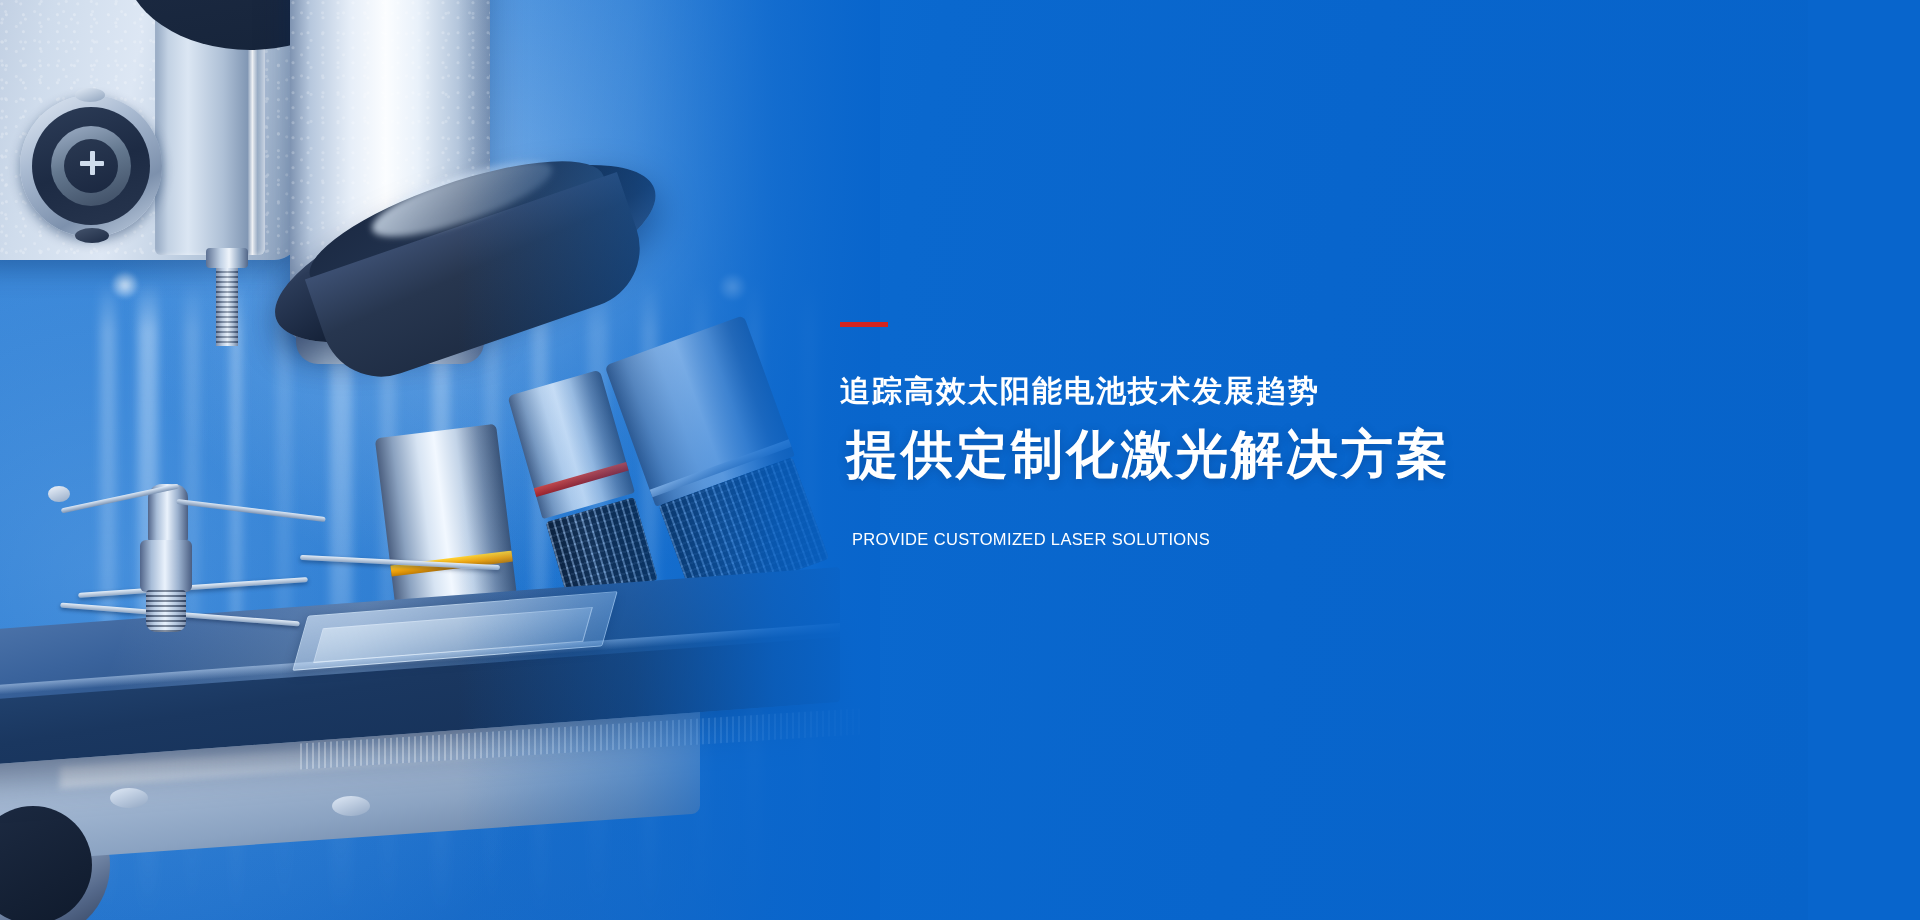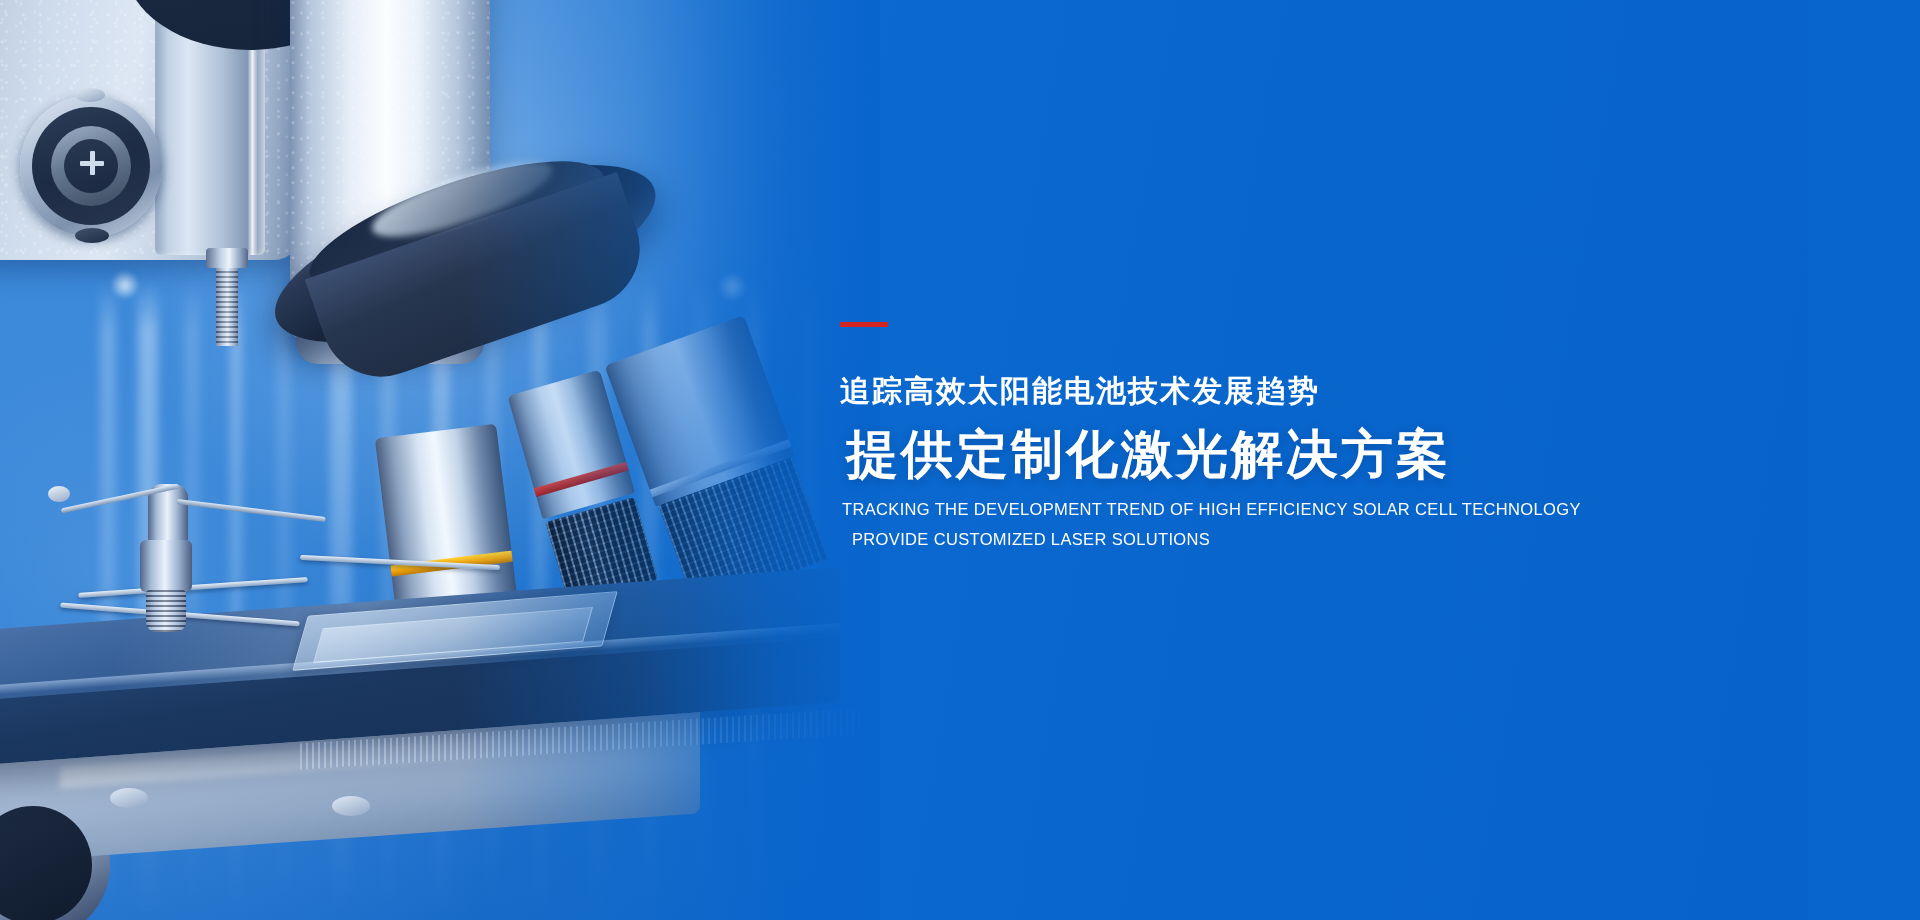--- a/index.html
+++ b/index.html
@@ -342,17 +342,16 @@
     <div class="lev-ball"></div>
 
     <div class="cond"></div>
     <div class="cond2"></div>
   </div>
 
   <div class="content">
     <div class="rule"></div>
     <div class="kicker">追踪高效太阳能电池技术发展趋势</div>
     <div class="headline">提供定制化激光解决方案</div>
-    <div class="sub1">TRACKING THE DEVELOPMENT TREND OF HIGH EFFICIENCY SOLAR CELL TECHNOLOGY</div>
     <div class="sub2">PROVIDE CUSTOMIZED LASER SOLUTIONS</div>
   </div>
 
 </div>
 
 </body></html>

